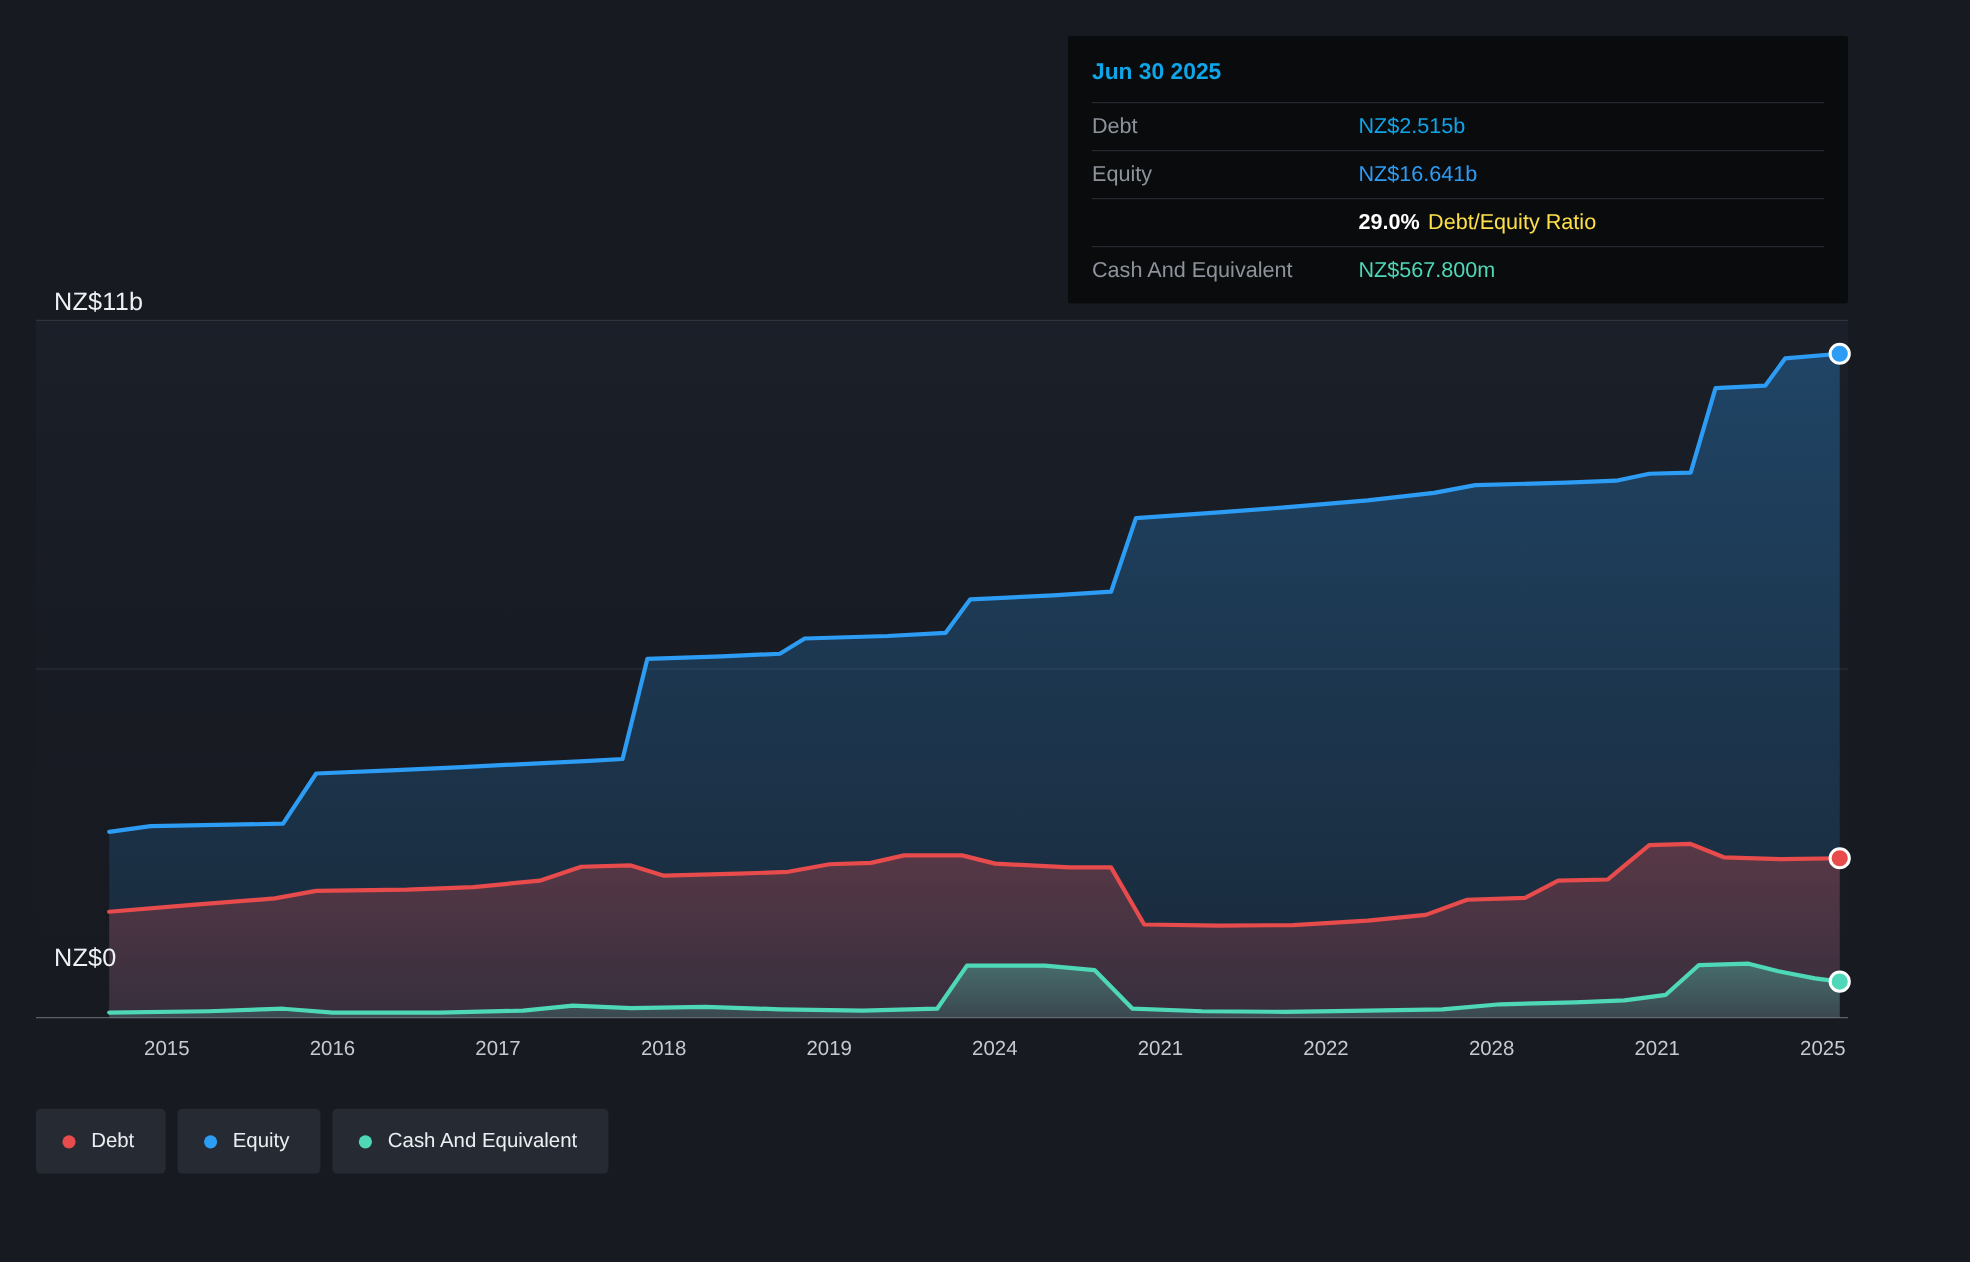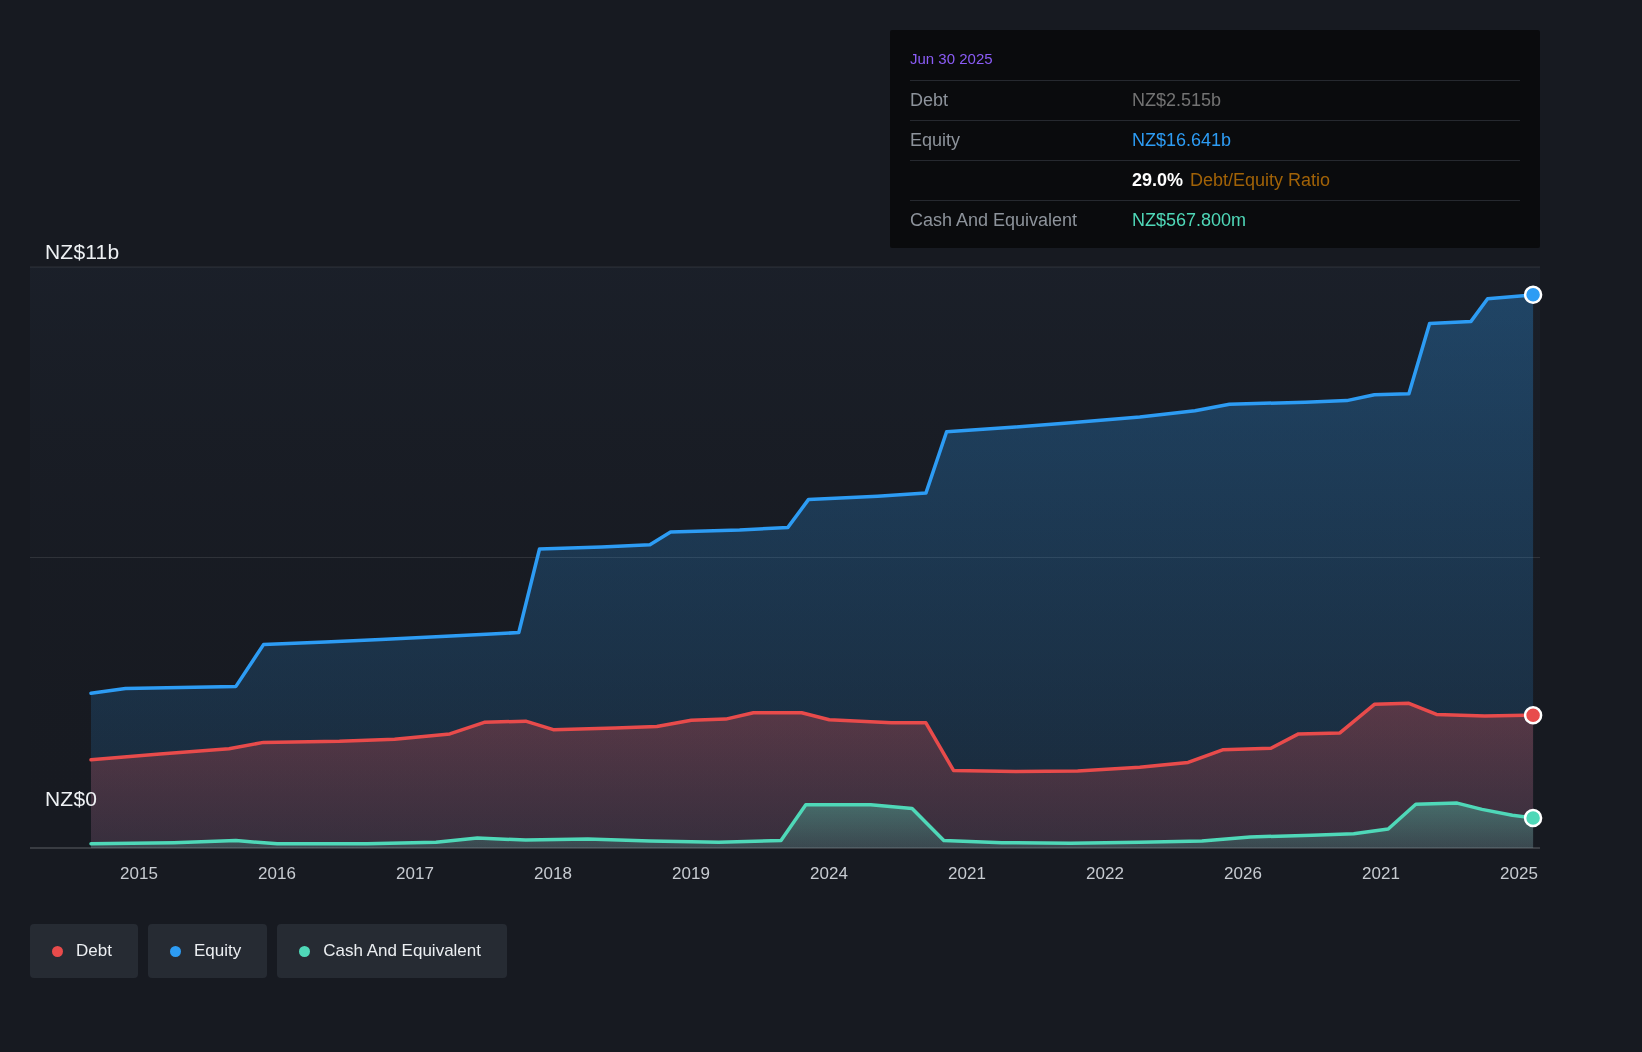--- a/index.html
+++ b/index.html
@@ -16,26 +16,26 @@
   .y-label--top  { left:45px; top:240px; }
   .y-label--zero { left:45px; top:787px; }
 
   .x-axis { position:absolute; left:0; top:4px; width:100%; height:100%; z-index:2; pointer-events:none;margin-left:48px; }
   .x-tick { position:absolute; top:860px; transform:translateX(-50%); color:#c7cbd1; font-size:17px; }
 
   .tooltip {
     position:absolute; left:890px; top:30px; width:650px;
     background:#0a0b0d; border-radius:2px; padding:14px 20px 8px; z-index:3;
   }
-  .tt-title { color:#8b5cf6; font-size:15px; font-weight:400; padding:6px 0 13px; }
+  .tt-title { color:#0ea5e9; font-size:19px; font-weight:700; padding:6px 0 13px; }
   .tt-row { display:flex; align-items:center; border-top:1px solid #26292f; padding:9px 0; font-size:18px; }
   .tt-label { width:222px; flex:none; color:#8d939b; }
   .tt-value { font-weight:500; }
   .tt-ratio-bold { color:#ffffff; font-weight:700; }
-  .tt-ratio-rest { color:#a16207; font-weight:400; margin-left:7px; }
+  .tt-ratio-rest { color:#fde047; font-weight:400; margin-left:7px; }
 
   .legend { position:absolute; left:30px; top:924px; display:flex; gap:10px; z-index:2; }
   .legend-item {
     display:flex; align-items:center; gap:13px;
     background:#262b33; border-radius:4px; padding:17px 26px 17px 22px;
     color:#eceff2; font-size:17px; font-weight:500; cursor:pointer;
   }
   .legend-dot { width:11px; height:11px; border-radius:50%; flex:none; }
 </style>
 </head>
@@ -82,30 +82,30 @@
 
   <div class="x-axis" id="x-axis">
       <div class="x-tick" style="left: 91px;">2015</div>
       <div class="x-tick" style="left: 229px;">2016</div>
       <div class="x-tick" style="left: 367px;">2017</div>
       <div class="x-tick" style="left: 505px;">2018</div>
       <div class="x-tick" style="left: 643px;">2019</div>
       <div class="x-tick" style="left: 781px;">2024</div>
       <div class="x-tick" style="left: 919px;">2021</div>
       <div class="x-tick" style="left: 1057px;">2022</div>
-      <div class="x-tick" style="left: 1195px;">2026</div>
+      <div class="x-tick" style="left: 1195px;">2028</div>
       <div class="x-tick" style="left: 1333px;">2021</div>
       <div class="x-tick" style="left: 1471px;">2025</div>
     </div>
 
   <div class="tooltip">
     <div class="tt-title">Jun 30 2025</div>
     <div class="tt-row">
       <span class="tt-label">Debt</span>
-      <span class="tt-value" style="color: #737373;">NZ$2.515b</span>
+      <span class="tt-value" style="color: #0ea5e9;">NZ$2.515b</span>
     </div>
     <div class="tt-row">
       <span class="tt-label">Equity</span>
       <span class="tt-value" style="color: rgb(45, 156, 244);">NZ$16.641b</span>
     </div>
     <div class="tt-row">
       <span class="tt-label"></span>
       <span class="tt-value"><span class="tt-ratio-bold">29.0%</span><span class="tt-ratio-rest">Debt/Equity Ratio</span></span>
     </div>
     <div class="tt-row">

